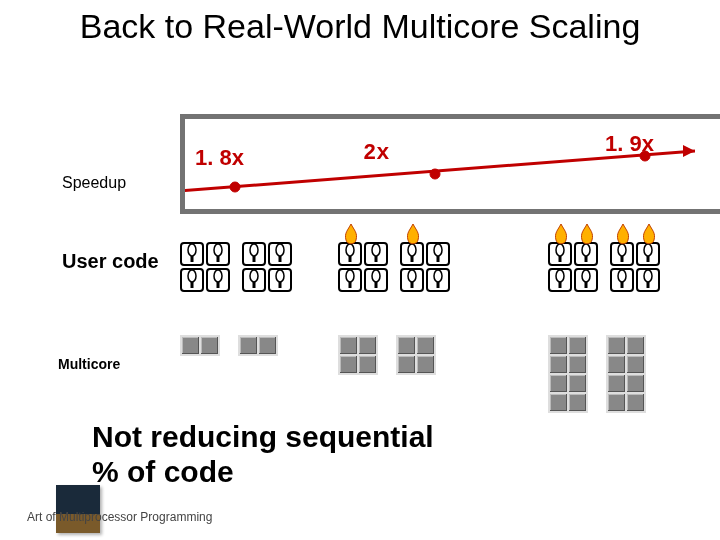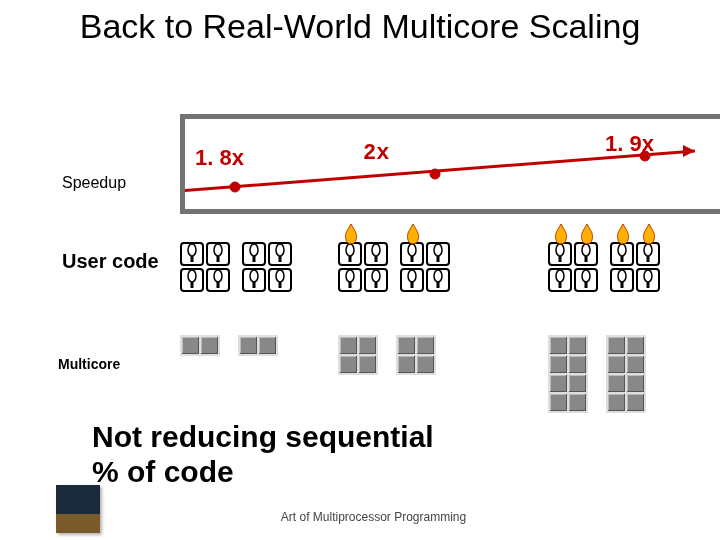--- a/index.html
+++ b/index.html
@@ -112,21 +112,21 @@
     top: 485px;
     width: 44px;
     height: 48px;
     background: linear-gradient(#1a2a3a 60%, #7a5a2a 60%);
     box-shadow: 2px 2px 3px rgba(0,0,0,.3);
   }
   .footer-text {
     position: absolute;
     left: 0; right: 0;
     top: 510px;
-    text-align: center;
+    text-align: left;
     font-size: 12px;
     color: #444;
     margin-left: 27px;
   }
 </style>
 </head>
 <body>
 
 <h1 class="title">Back to Real-World Multicore Scaling</h1>
 

